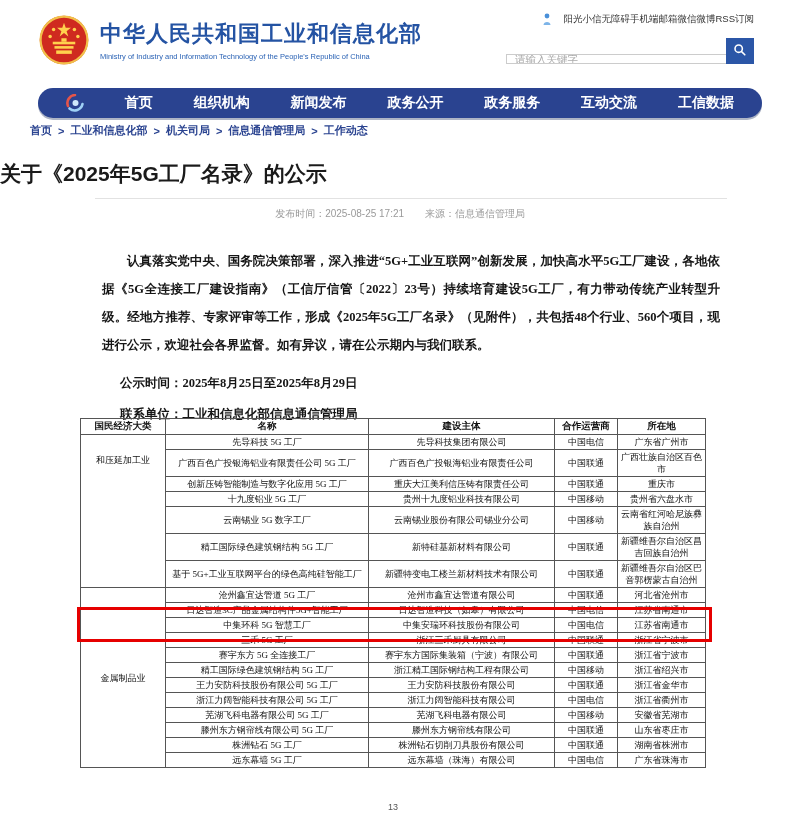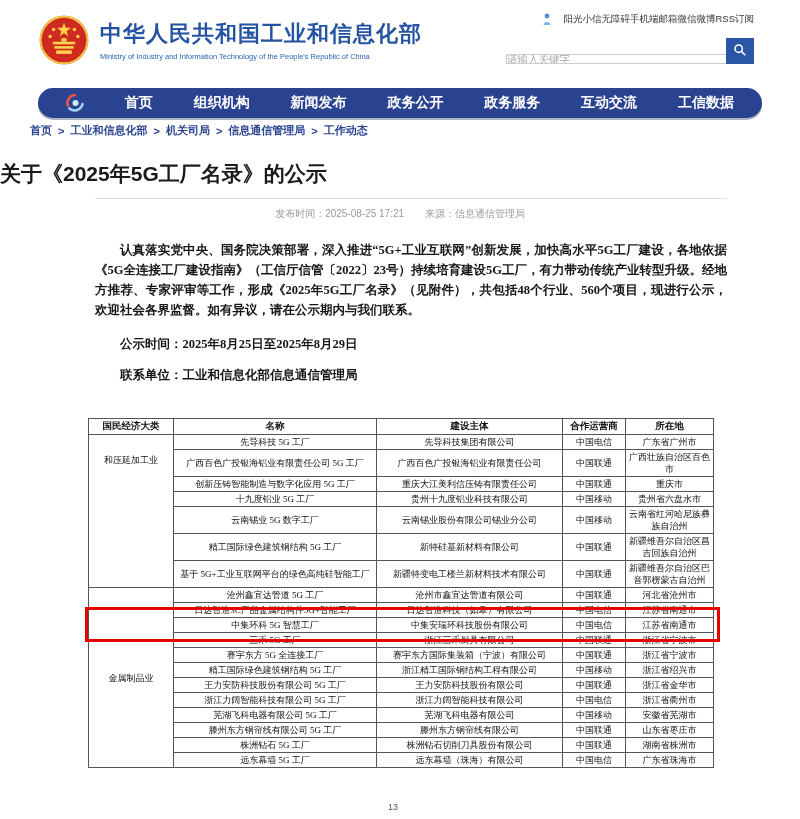--- a/index.html
+++ b/index.html
@@ -14,21 +14,21 @@
   .title-block { display:flex; flex-direction:column; }
   .site-title { color:#2453a3; font-weight:bold; font-size:22px; letter-spacing:1px; white-space:nowrap; }
   .site-sub { color:#2b63b5; font-size:7.5px; margin-top:3px; white-space:nowrap; }
 
   .quick-links { position:absolute; top:13px; right:12px; display:flex; gap:11px; align-items:center;
                  font-size:9.5px; color:#333; }
   .quick-links .qlink { white-space:nowrap; cursor:pointer; }
   .sunshine { width:10px; height:13px; display:inline-block; }
 
   .search-bar { position:absolute; top:38px; right:12px; width:248px; height:26px; display:flex; }
-  .search-input { flex:1; border:1px solid #cccccc; border-right:none; font-size:10.5px; padding:0 0;
+  .search-input { flex:1; border:1px solid #cccccc; border-right:none; font-size:10.5px; padding:0 8px;
                   color:#333; outline:none; font-family:"Liberation Sans",sans-serif;margin-top:16px; }
   .search-input::placeholder { color:#aaa; }
   .search-btn { width:28px; height:26px; background:#2b56a7; border:none; display:flex;
                 align-items:center; justify-content:center; cursor:pointer; }
 
   
   .nav { position:absolute; left:38px; top:88px; width:724px; height:30px; background:#2a4390;
          border-radius:15px; display:flex; align-items:center; justify-content:space-between;
          padding:0 28px; box-shadow: 0 2px 0 rgba(20,40,90,.35); }
   .nav-logo { width:18px; height:18px; }
@@ -43,25 +43,25 @@
   
   .article-title { position:absolute; top:160px; left:0; width:800px; text-align:left;
                    font-size:21px; font-weight:bold; color:#1a1a1a; }
   .divider { position:absolute; top:198px; left:95px; width:632px; border-top:1px solid #e2e2e2; }
   .meta { position:absolute; top:207px; left:0; width:800px; text-align:center; font-size:10px; color:#9a9a9a; }
   .meta span { margin:0 9px; }
 
   .body-text { position:absolute; left:95px; top:240px; width:632px;
                font-family:"Liberation Serif","DejaVu Serif",serif; font-size:12.5px;
                color:#161616; font-weight:bold; }
-  .body-text .lead { text-indent:2em; line-height:20px; margin:0; text-align:justify; }
+  .body-text .lead { text-indent:2em; line-height:28px; margin:7px; text-align:justify; }
   .info-line { text-indent:2em; margin-top:17px; line-height:14px; }
 
   
-  .table-wrap { position:absolute; left:88px; top:418px; width:625px; }
+  .table-wrap { position:absolute; left:80px; top:418px; width:625px; }
   table.factory { border-collapse:collapse; width:100%;
         font-family:"Liberation Serif","DejaVu Serif",serif; font-size:9px; color:#111; table-layout:fixed; }
   .factory th, .factory td { border:1px solid #555; text-align:center; padding:1px 2px; line-height:12px;
         vertical-align:middle; word-break:break-all; }
   .factory th { font-weight:bold; padding:2px 1px; font-size:9.5px; line-height:11px; }
   .factory td.cat { font-size:9px; }
   .factory td.cat.top { vertical-align:top; padding-top:19px; }
   .hl-box { position:absolute; left:-3px; width:calc(100% + 10px); height:34px; top:196px;
             border:3px solid #e60000; pointer-events:none; }
 

